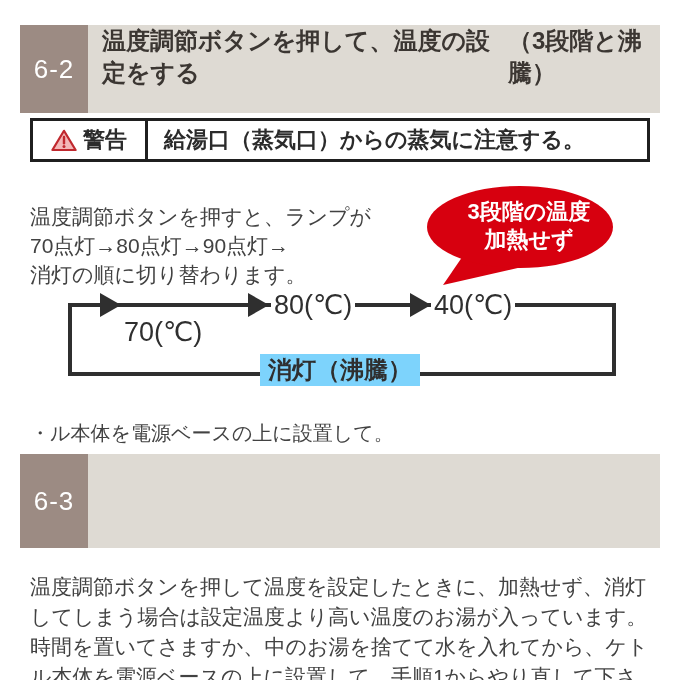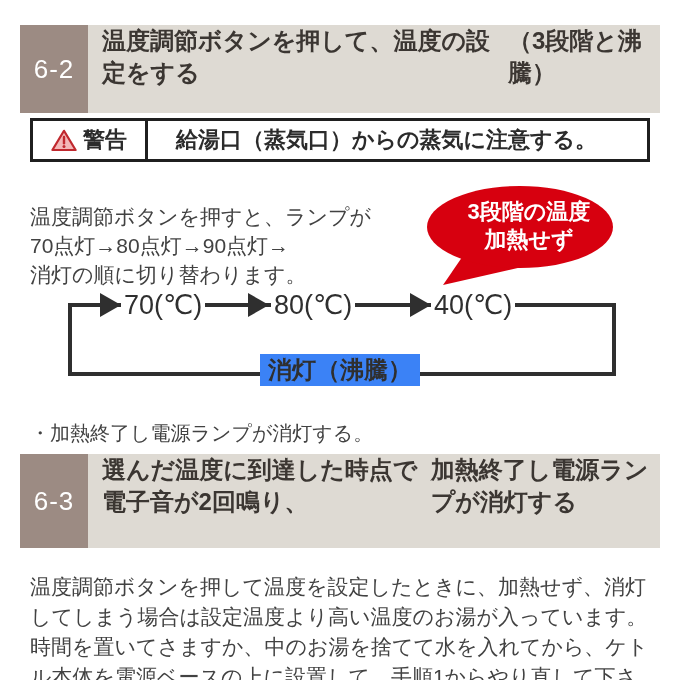--- a/index.html
+++ b/index.html
@@ -16,21 +16,21 @@
   .sec-title{flex:1;display:flex;flex-direction:row;justify-content:center;
              padding-left:14px;font-size:24px;font-weight:700;color:#3b3632;line-height:32px;}
 
   
   .warnbox{position:absolute;left:30px;top:118px;width:620px;height:44px;
            border:3px solid #1f1f1f;box-sizing:border-box;display:flex;align-items:stretch;}
   .warn-left{flex:0 0 112px;border-right:3px solid #1f1f1f;display:flex;
              align-items:center;justify-content:center;gap:6px;}
   .warn-icon{width:26px;height:23px;display:block;}
   .warn-label{font-size:22px;font-weight:700;color:#2b2b2b;}
-  .warn-msg{flex:1;display:flex;align-items:center;padding-left:28px;
+  .warn-msg{flex:1;display:flex;align-items:center;padding-left:16px;
             font-size:22px;font-weight:600;color:#2b2b2b;}
 
   
   .intro{position:absolute;left:30px;top:181px;width:410px;
          font-size:21px;line-height:29px;color:#424242;white-space:pre-line;}
 
   
   .bubble{position:absolute;left:423px;top:184px;width:200px;height:106px;}
   .bubble svg{position:absolute;left:0;top:0;width:200px;height:106px;}
   .bubble-text{position:absolute;left:12px;top:14px;width:188px;text-align:center;
@@ -40,23 +40,23 @@
   
   .flow{position:absolute;left:30px;top:278px;width:620px;height:112px;}
   .loop-rect{position:absolute;left:38px;top:25px;width:540px;height:65px;
              border:4px solid #2f2f2f;box-sizing:content-box;}
   .arrowhead{position:absolute;width:0;height:0;top:15px;
              border-top:12px solid transparent;border-bottom:12px solid transparent;
              border-left:21px solid #2f2f2f;}
   .a1{left:70px;} .a2{left:218px;} .a3{left:380px;}
   .step{position:absolute;top:27px;transform:translateY(-50%);background:#ffffff;
         padding:0 3px;font-size:27px;font-weight:500;color:#2f2f2f;white-space:nowrap;}
-  .s1{left:91px;} .s2{left:241px;} .s3{left:401px;}
+  .s1{left:91px;margin-top:27px;} .s2{left:241px;} .s3{left:401px;}
   .loop-label{position:absolute;top:92px;left:310px;transform:translate(-50%,-50%);
-              background:#3b82f6;padding:0 8px;font-size:24px;font-weight:700;
+              background:#7dd3fc;padding:0 8px;font-size:24px;font-weight:700;
               color:#2f2f2f;white-space:nowrap;}
 
   
   .note{position:absolute;left:30px;top:400px;font-size:20px;color:#424242;}
 
   
   .body-text{position:absolute;left:30px;top:551px;width:640px;
              font-size:21px;line-height:30px;color:#424242;white-space:pre-line;}
 
   .sec62{top:25px;height:88px;}
@@ -106,28 +106,24 @@
     <div class="loop-rect"></div>
     <div class="arrowhead a1"></div>
     <div class="arrowhead a2"></div>
     <div class="arrowhead a3"></div>
     <div class="step s1">70(℃)</div>
     <div class="step s2">80(℃)</div>
     <div class="step s3">40(℃)</div>
     <div class="loop-label">消灯（沸騰）</div>
   </div>
 
-  <p class="note">・加熱終了し電源ランプが消灯する。</p>
+  <p class="note">・ル本体を電源ベースの上に設置して。</p>
 
   <header class="sec sec63">
     <div class="sec-num">6-3</div>
-    <div class="sec-title">
-      <span>選んだ温度に到達した時点で電子音が2回鳴り、</span>
-      <span>加熱終了し電源ランプが消灯する</span>
-    </div>
   </header>
 
   <p class="body-text">温度調節ボタンを押して温度を設定したときに、加熱せず、消灯
 してしまう場合は設定温度より高い温度のお湯が入っています。
 時間を置いてさますか、中のお湯を捨てて水を入れてから、ケト
 ル本体を電源ベースの上に設置して、手順1からやり直して下さい。</p>
 
 </div>
 
 </body></html>

